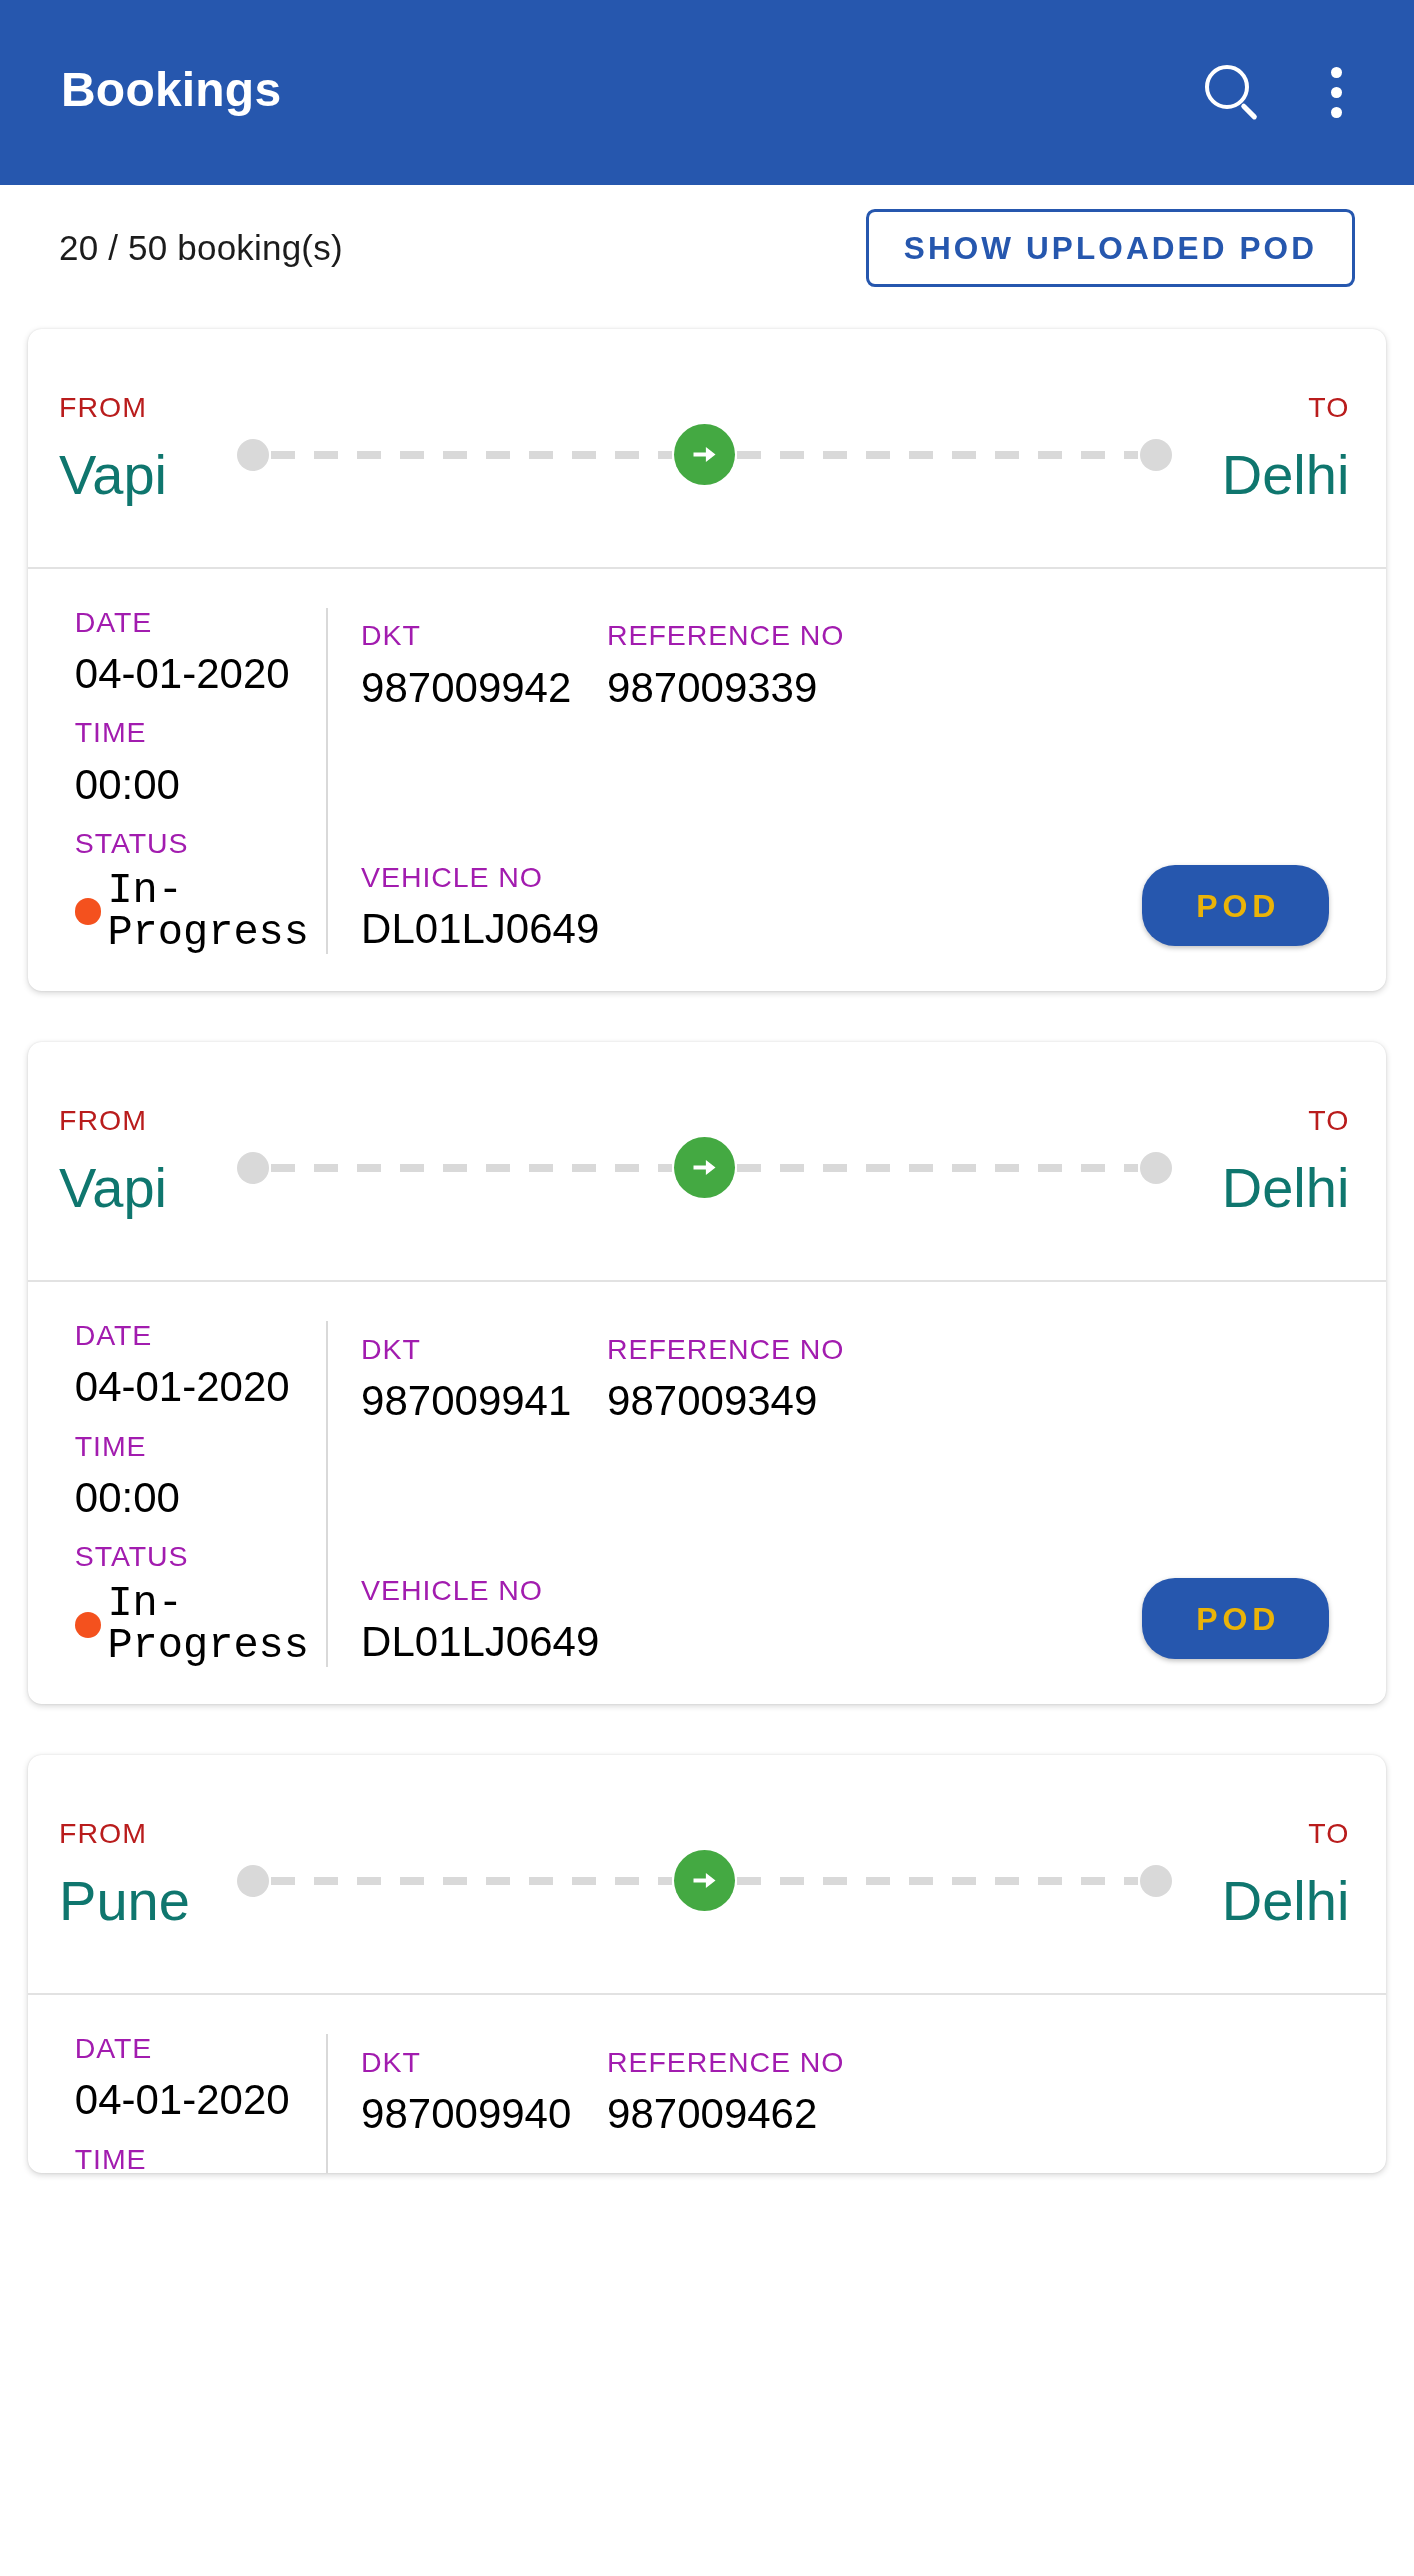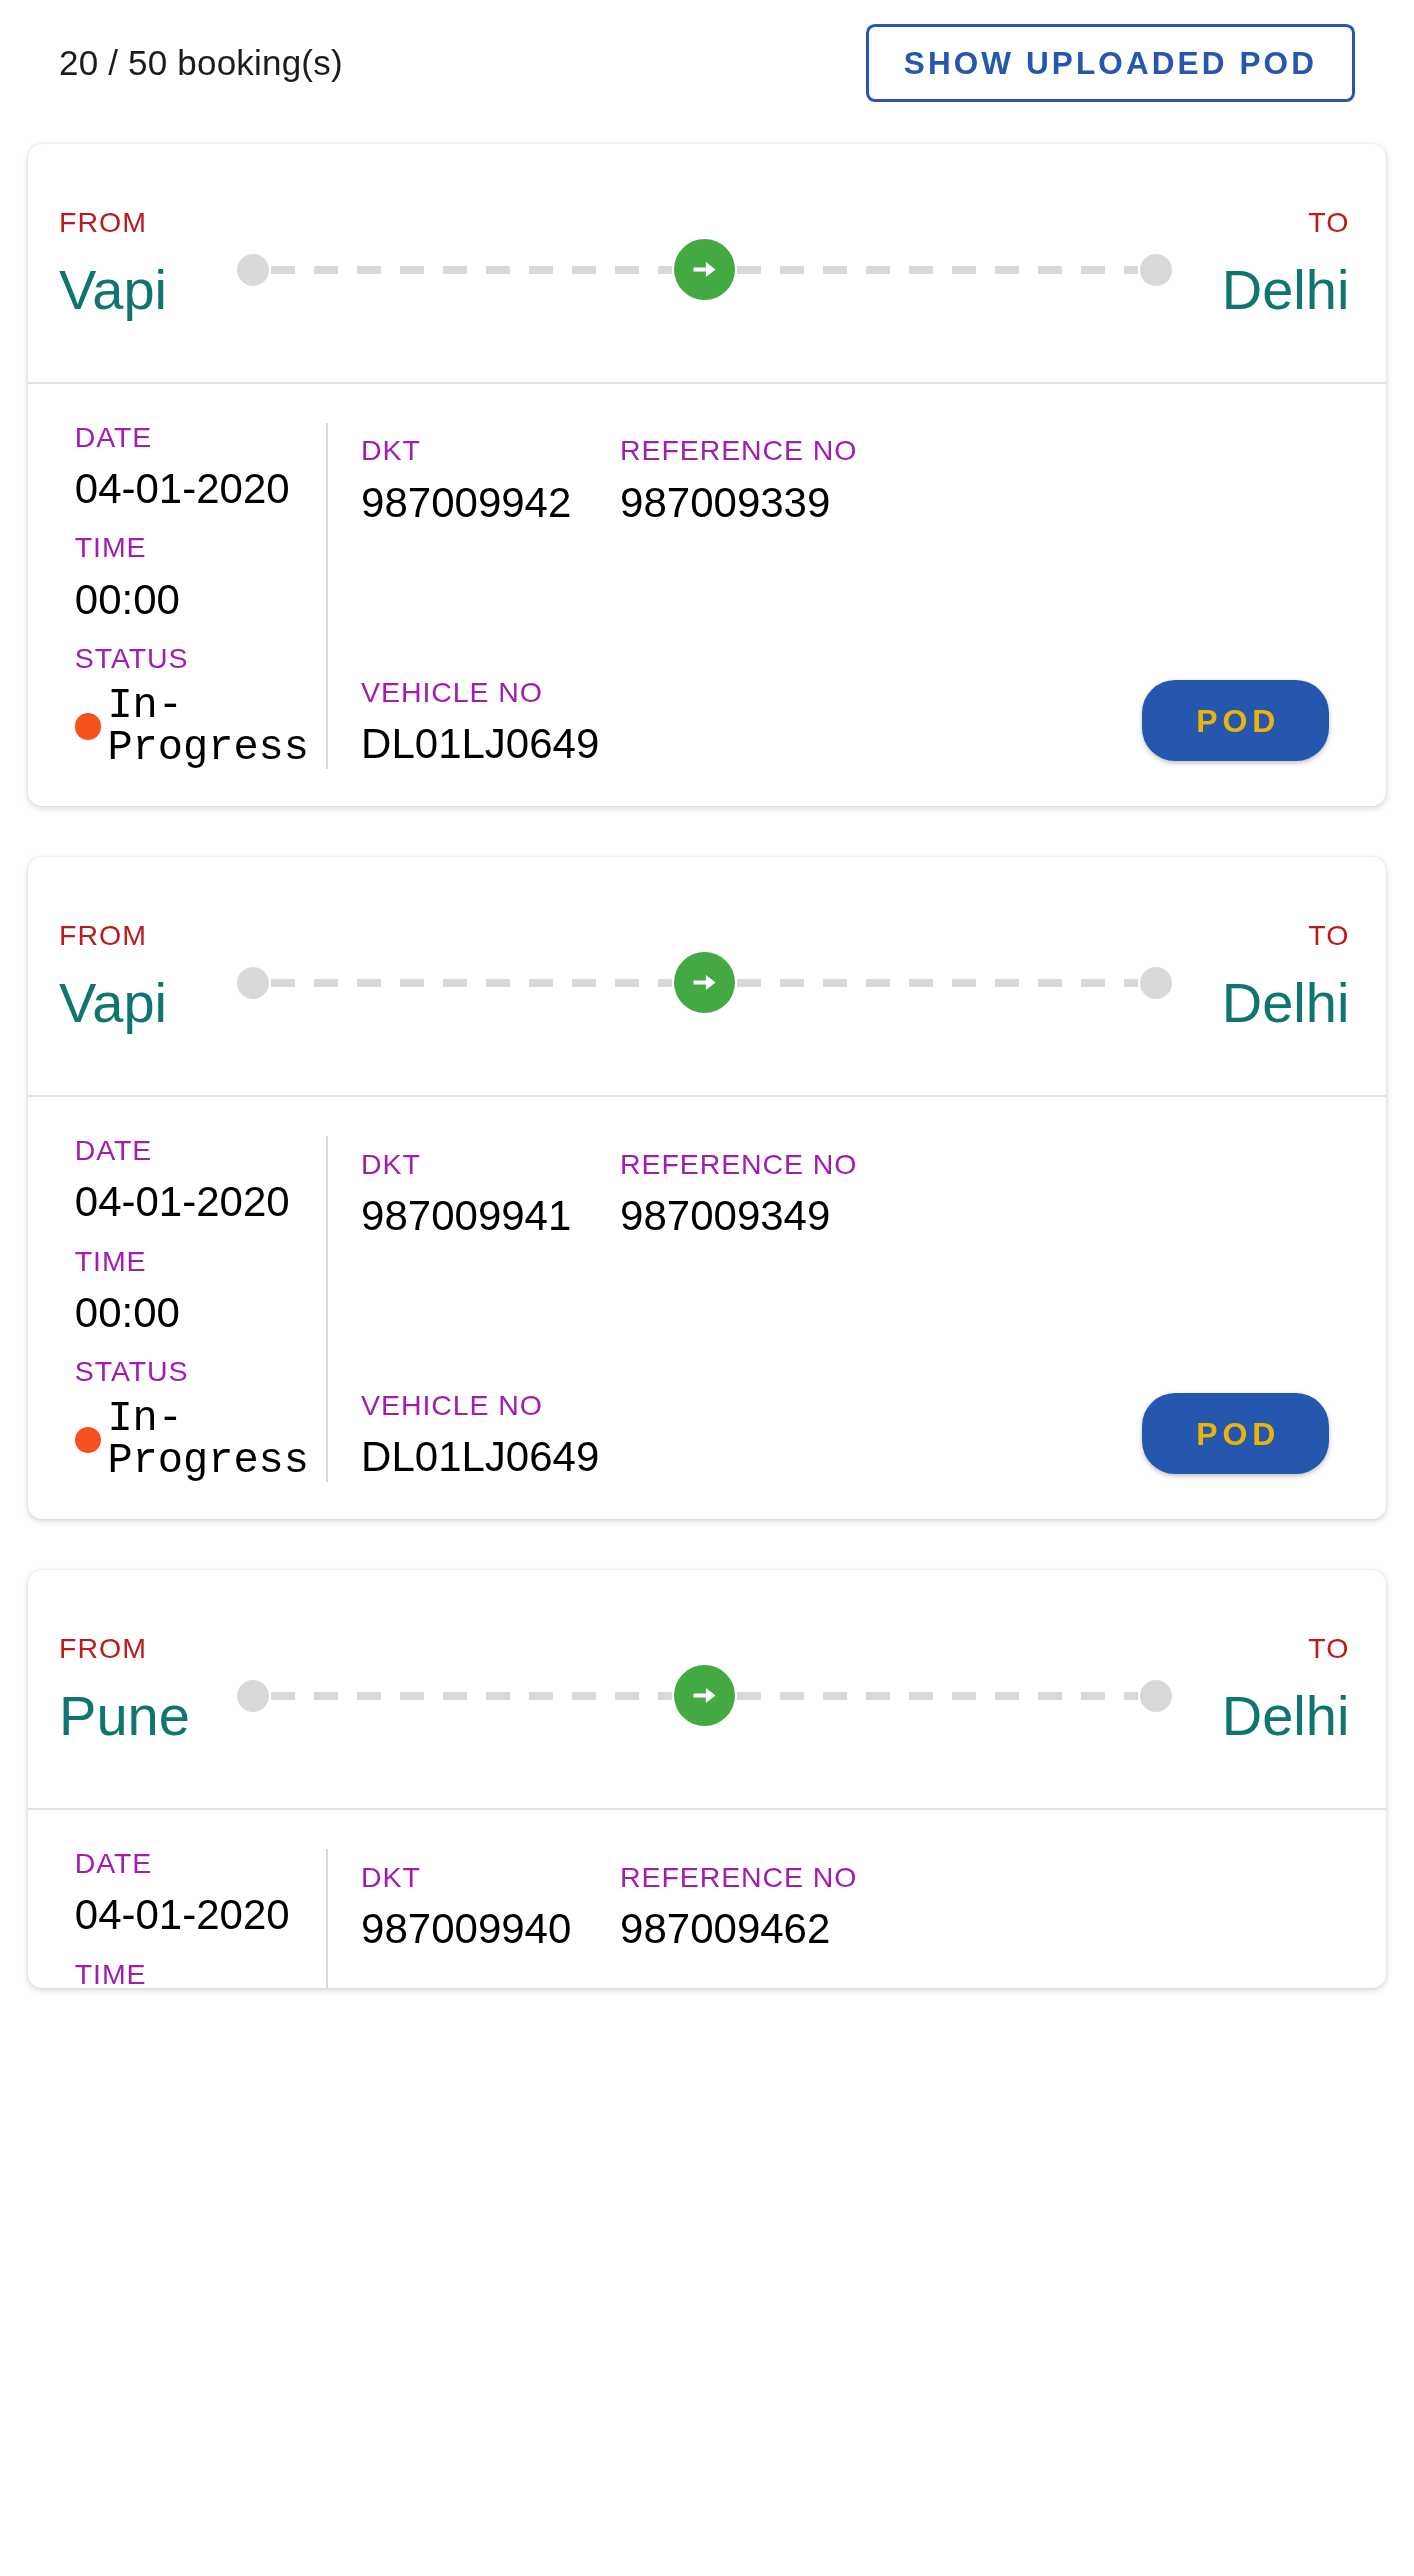--- a/index.html
+++ b/index.html
@@ -240,21 +240,21 @@
     flex: 0 0 auto;
   }
   .status-text {
     font-size: 42px;
     color: #000000;
     line-height: 1;
   }
 
   .right-top {
     display: flex;
-    gap: 13px;
+    gap: 0;
     padding-top: 13.8px;
   }
   .right-top .cell { width: 246px; }
   .right-top .cell.ref { width: auto; }
 
   .right-bottom {
     display: flex;
     align-items: flex-end;
     justify-content: space-between;
     padding-bottom: 3.9px;
@@ -275,20 +275,38 @@
   }
 
   
   .card.partial .details { padding-bottom: 0; min-height: 0; }
 </style>
 </head>
 <body>
 
 <div class="screen">
 
+  <div class="appbar">
+    <div class="appbar-title">Bookings</div>
+    <div class="appbar-actions">
+      <div class="icon-btn">
+        <span class="search-glyph">
+          <span class="ring"></span>
+            <span class="handle"></span>
+        </span>
+      </div>
+      <div class="icon-btn menu">
+        <span class="dots-glyph">
+          <i></i>
+            <i></i>
+            <i></i>
+        </span>
+      </div>
+    </div>
+  </div>
 
   <div class="subheader">
     <div class="count-text">20 / 50 booking(s)</div>
     <button class="show-pod-btn">SHOW UPLOADED POD</button>
   </div>
 
   <div class="list">
 
     <div class="card">
       <div class="route">

